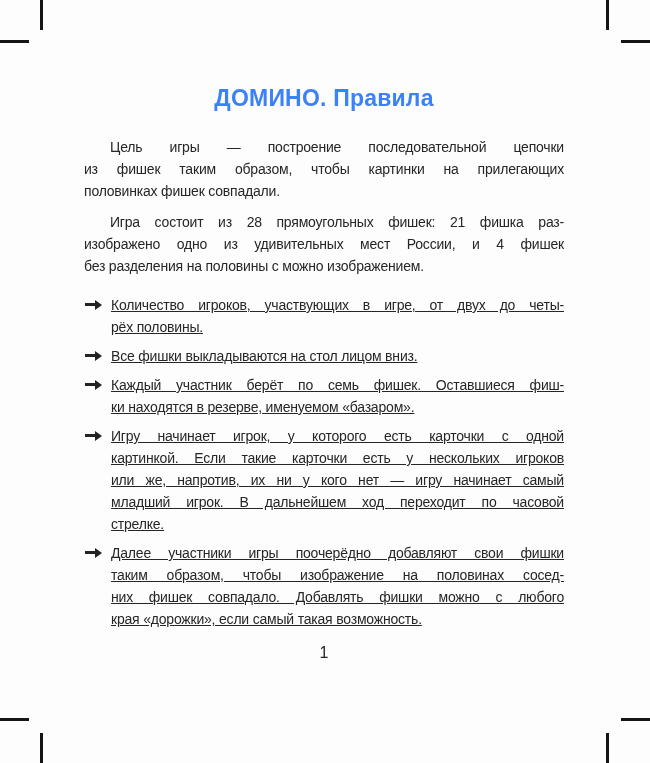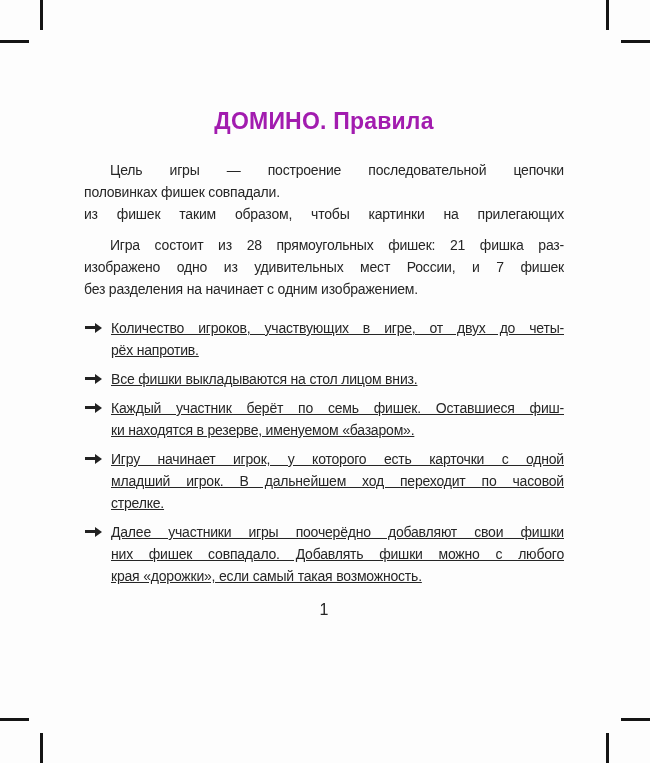--- a/index.html
+++ b/index.html
@@ -37,27 +37,27 @@
   
   .content {
     position: absolute;
     left: 84px;
     top: 0;
     width: 480px;
     color: #262626;
   }
   .title {
     margin: 0;
-    padding-top: 107px;
+    padding-top: 84px;
     margin-bottom: 24px;
     font-size: 23px;
     line-height: 28px;
     font-weight: 700;
     text-align: center;
-    color: #a21caf;
+    color: #3b82f6;
     letter-spacing: 0.2px;
   }
   .line {
     font-size: 14px;
     line-height: 22px;
     letter-spacing: -0.2px;
     text-align: justify;
     text-align-last: justify;
     white-space: normal;
   }
@@ -114,62 +114,65 @@
   <div class="crop h bl-h"></div>
   <div class="crop v bl-v"></div>
   <div class="crop h br-h"></div>
   <div class="crop v br-v"></div>
 
   <div class="content">
     <h1 class="title">ДОМИНО. Правила</h1>
     <div class="paras">
         <div class="para">
           <div class="line first">Цель игры — построение последовательной цепочки</div>
+          <div class="line">из фишек таким образом, чтобы картинки на прилегающих</div>
           <div class="line last">половинках фишек совпадали.</div>
-          <div class="line">из фишек таким образом, чтобы картинки на прилегающих</div>
         </div>
         <div class="para">
           <div class="line first">Игра состоит из 28 прямоугольных фишек: 21 фишка раз-</div>
-          <div class="line">изображено одно из удивительных мест России, и 7 фишек</div>
-          <div class="line last">без разделения на начинает с одним изображением.</div>
+          <div class="line">изображено одно из удивительных мест России, и 4 фишек</div>
+          <div class="line last">без разделения на половины с можно изображением.</div>
         </div>
       </div>
     <div class="bullets">
         <div class="bullet">
           <span class="arrow"></span>
           <div class="btext">
             <div class="line">Количество игроков, участвующих в игре, от двух до четы-</div>
-            <div class="line last">рёх напротив.</div>
+            <div class="line last">рёх половины.</div>
           </div>
         </div>
         <div class="bullet">
           <span class="arrow"></span>
           <div class="btext">
             <div class="line last">Все фишки выкладываются на стол лицом вниз.</div>
           </div>
         </div>
         <div class="bullet">
           <span class="arrow"></span>
           <div class="btext">
             <div class="line">Каждый участник берёт по семь фишек. Оставшиеся фиш-</div>
             <div class="line last">ки находятся в резерве, именуемом «базаром».</div>
           </div>
         </div>
         <div class="bullet">
           <span class="arrow"></span>
           <div class="btext">
             <div class="line">Игру начинает игрок, у которого есть карточки с одной</div>
+            <div class="line">картинкой. Если такие карточки есть у нескольких игроков</div>
+            <div class="line">или же, напротив, их ни у кого нет — игру начинает самый</div>
             <div class="line">младший игрок. В дальнейшем ход переходит по часовой</div>
             <div class="line last">стрелке.</div>
           </div>
         </div>
         <div class="bullet">
           <span class="arrow"></span>
           <div class="btext">
             <div class="line">Далее участники игры поочерёдно добавляют свои фишки</div>
+            <div class="line">таким образом, чтобы изображение на половинах сосед-</div>
             <div class="line">них фишек совпадало. Добавлять фишки можно с любого</div>
             <div class="line last">края «дорожки», если самый такая возможность.</div>
           </div>
         </div>
       </div>
     <div class="page-number">1</div>
   </div>
 
 </div>
 

